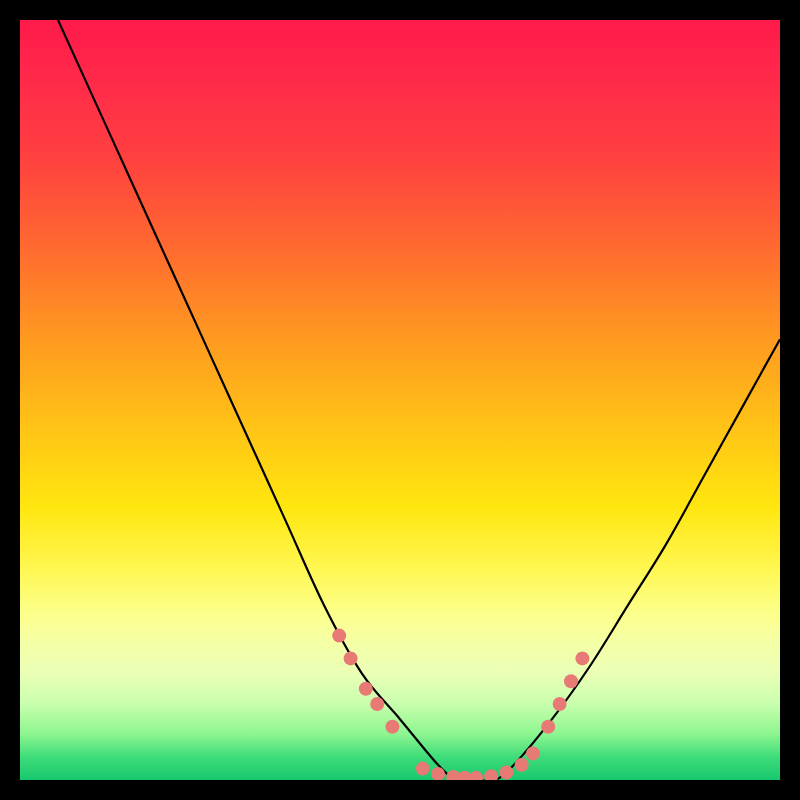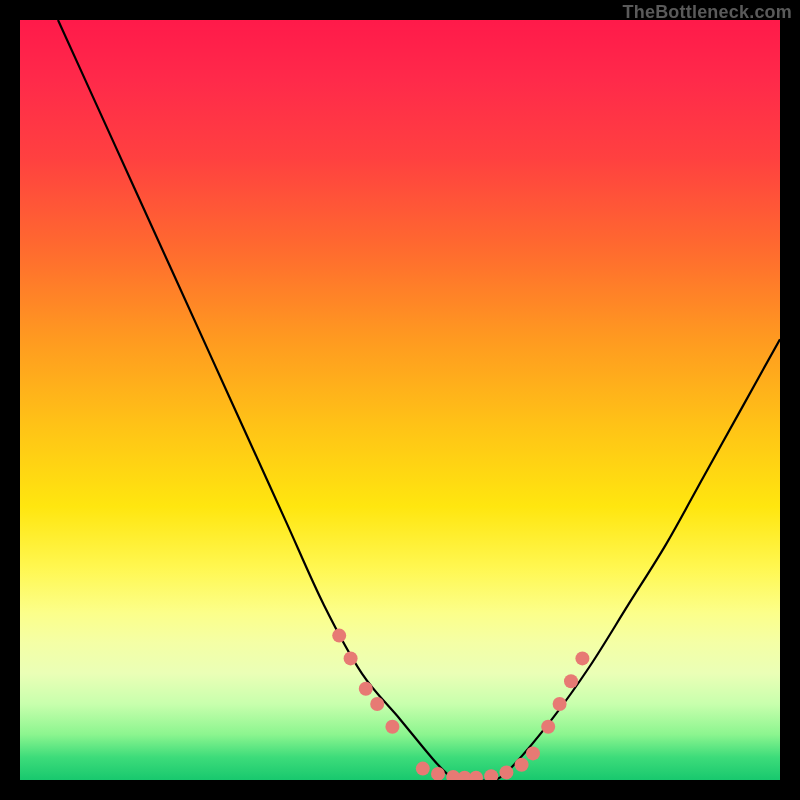--- a/index.html
+++ b/index.html
@@ -58,21 +58,20 @@
     font-size: 18px;
     font-weight: 600;
     color: #5a5a5a;
     letter-spacing: 0.2px;
   }
 </style>
 </head>
 <body>
 
 <div class="stage">
-  <div class="watermark">TheBottleneck.com</div>
   <div class="plot">
     <div class="gradient"></div>
     <svg class="svg-layer" viewBox="0 0 760 760" preserveAspectRatio="none">
       <path id="curve-path" fill="none" stroke="#000000" stroke-width="2.2" d="M 38,0 C 44.333333333333336,13.933333333333337 63.333333333333336,55.73333333333336 76,83.60000000000002 C 88.66666666666667,111.46666666666668 101.33333333333333,139.3333333333333 114,167.19999999999993 C 126.66666666666667,195.06666666666658 139.33333333333334,222.93333333333328 152,250.79999999999995 C 164.66666666666666,278.66666666666663 177.33333333333334,306.5333333333333 190,334.4 C 202.66666666666666,362.26666666666665 215.33333333333334,390.1333333333333 228,418 C 240.66666666666666,445.8666666666667 253.33333333333334,473.7333333333333 266,501.59999999999997 C 278.6666666666667,529.4666666666667 291.3333333333333,559.8666666666667 304,585.2 C 316.6666666666667,610.5333333333334 329.3333333333333,634.6 342,653.6 C 354.6666666666667,672.6 367.3333333333333,684 380,699.2 C 392.6666666666667,714.4000000000001 408.50000000000006,734.6666666666666 418.00000000000006,744.8 C 427.50000000000006,754.9333333333333 430.66666666666663,757.4666666666667 436.99999999999994,760 C 443.33333333333326,762.5333333333333 449.66666666666663,760 456,760 C 462.33333333333337,760 468.6666666666667,762.5333333333333 475,760 C 481.3333333333333,757.4666666666667 484.5,754.9333333333333 494,744.8 C 503.5,734.6666666666666 519.3333333333334,715.6666666666667 532,699.2 C 544.6666666666666,682.7333333333333 557.3333333333334,665 570,646 C 582.6666666666666,627 595.3333333333334,605.4666666666667 608,585.2 C 620.6666666666666,564.9333333333334 633.3333333333334,545.9333333333333 646,524.4 C 658.6666666666666,502.8666666666666 671.3333333333334,478.8 684,456 C 696.6666666666666,433.2 709.3333333333334,410.40000000000003 722,387.6 C 734.6666666666666,364.8 753.6666666666666,330.6 760,319.20000000000005"></path>
       <g id="markers-group">
           <circle cx="319.2" cy="615.6" r="7" fill="#e77a74"></circle>
           <circle cx="330.6" cy="638.4" r="7" fill="#e77a74"></circle>
           <circle cx="345.8" cy="668.8" r="7" fill="#e77a74"></circle>
           <circle cx="357.2" cy="684" r="7" fill="#e77a74"></circle>
           <circle cx="372.4" cy="706.8" r="7" fill="#e77a74"></circle>

